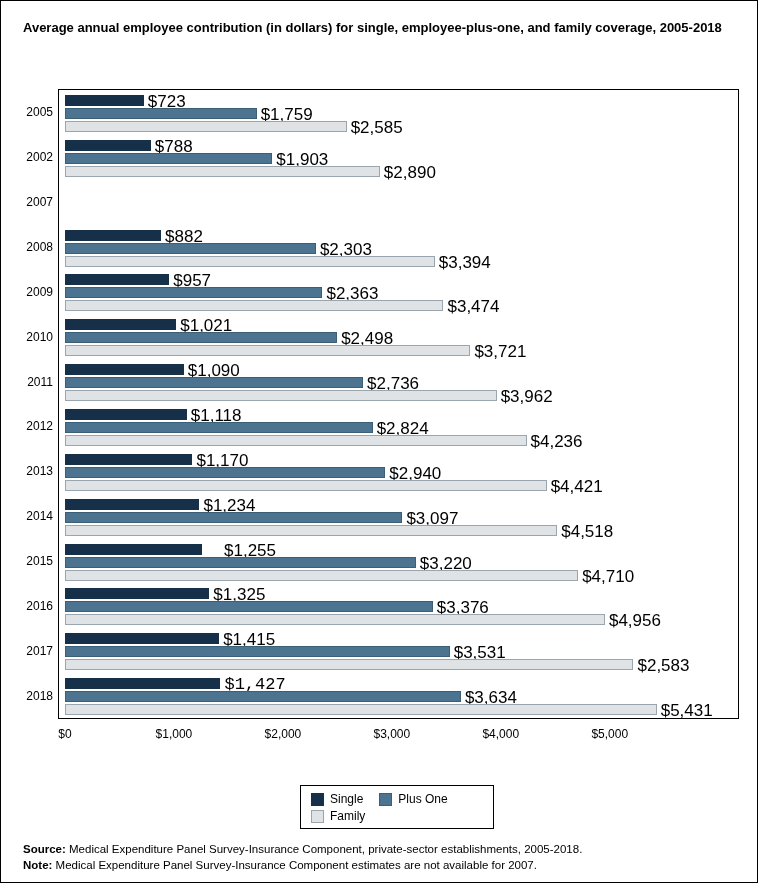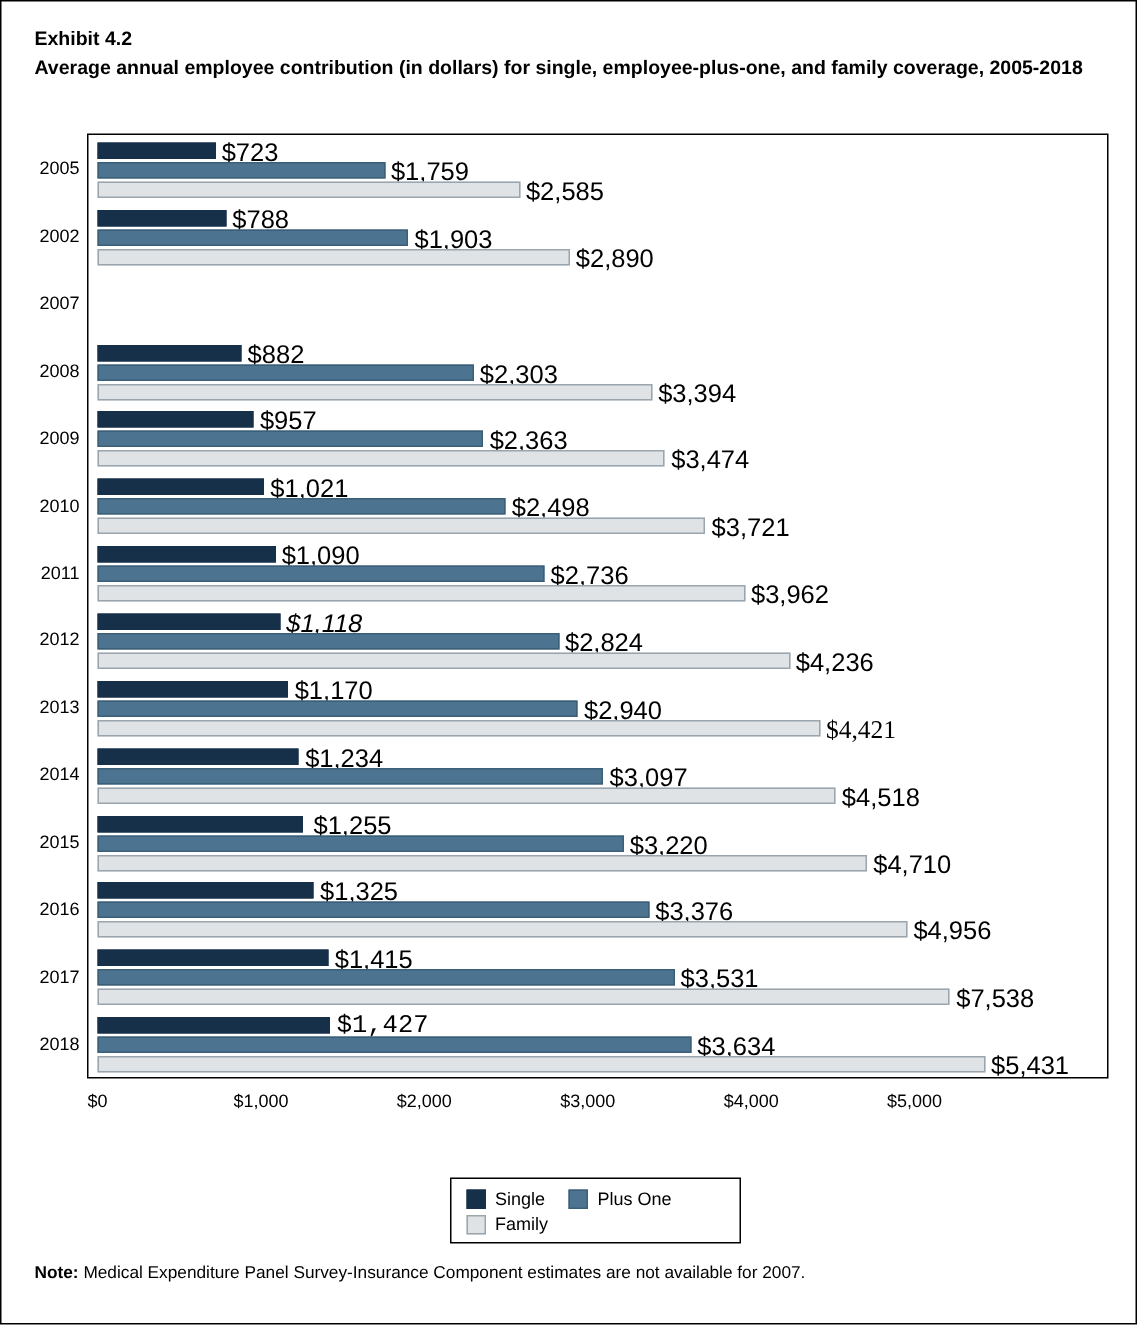--- a/index.html
+++ b/index.html
@@ -154,21 +154,20 @@
   .footnote-label {
     font-weight: bold;
   }
 </style>
 </head>
 <body>
 
 <div class="page">
 
   <div class="title-block">
-    <div class="exhibit-label">Exhibit 4.2</div>
     <div class="exhibit-title">Average annual employee contribution (in dollars) for single, employee-plus-one, and family coverage, 2005-2018</div>
   </div>
 
   <div class="plot-frame">
     <div class="plot-inner" id="plot-inner">
         <div class="year-row" style="top: 0px; height: 44.8571px;">
           <div class="year-label" style="top: 16.4286px;">2005</div>
           <div class="bar single" style="top: 5px; width: 78.7689px;"></div>
           <div class="bar-value" style="left: 88.7689px; top: 6px;">$723</div>
           <div class="bar plusone" style="top: 18px; width: 191.638px;"></div>
@@ -220,48 +219,48 @@
           <div class="bar single" style="top: 5px; width: 118.753px;"></div>
           <div class="bar-value" style="left: 128.753px; top: 6px;">$1,090</div>
           <div class="bar plusone" style="top: 18px; width: 298.08px;"></div>
           <div class="bar-value" style="left: 308.08px; top: 19px;">$2,736</div>
           <div class="bar family" style="top: 31px; width: 431.649px;"></div>
           <div class="bar-value" style="left: 441.649px; top: 32px;">$3,962</div>
         </div>
         <div class="year-row" style="top: 314px; height: 44.8571px;">
           <div class="year-label" style="top: 16.4286px;">2012</div>
           <div class="bar single" style="top: 5px; width: 121.803px;"></div>
-          <div class="bar-value" style="left: 131.803px; top: 6px; font-style: italic;">$1,118</div>
+          <div class="bar-value" style="left: 131.803px; top: 6px;">$1,118</div>
           <div class="bar plusone" style="top: 18px; width: 307.667px;"></div>
           <div class="bar-value" style="left: 317.667px; top: 19px;">$2,824</div>
           <div class="bar family" style="top: 31px; width: 461.501px;"></div>
           <div class="bar-value" style="left: 471.501px; top: 32px;">$4,236</div>
         </div>
         <div class="year-row" style="top: 358.857px; height: 44.8571px;">
           <div class="year-label" style="top: 16.4286px;">2013</div>
           <div class="bar single" style="top: 5px; width: 127.468px;"></div>
           <div class="bar-value" style="left: 137.468px; top: 6px;">$1,170</div>
           <div class="bar plusone" style="top: 18px; width: 320.305px;"></div>
           <div class="bar-value" style="left: 330.305px; top: 19px;">$2,940</div>
           <div class="bar family" style="top: 31px; width: 481.656px;"></div>
-          <div class="bar-value" style="left: 491.656px; top: 32px; font-family: Liberation Serif, serif;">$4,421</div>
+          <div class="bar-value" style="left: 491.656px; top: 32px;">$4,421</div>
         </div>
         <div class="year-row" style="top: 403.714px; height: 44.8571px;">
           <div class="year-label" style="top: 16.4286px;">2014</div>
           <div class="bar single" style="top: 5px; width: 134.441px;"></div>
           <div class="bar-value" style="left: 144.441px; top: 6px;">$1,234</div>
           <div class="bar plusone" style="top: 18px; width: 337.41px;"></div>
           <div class="bar-value" style="left: 347.41px; top: 19px;">$3,097</div>
           <div class="bar family" style="top: 31px; width: 492.224px;"></div>
           <div class="bar-value" style="left: 502.224px; top: 32px;">$4,518</div>
         </div>
         <div class="year-row" style="top: 448.571px; height: 44.8571px;">
           <div class="year-label" style="top: 16.4286px;">2015</div>
           <div class="bar single" style="top: 5px; width: 136.729px;"></div>
-          <div class="bar-value" style="left: 150px; top: 6px;">$1,255</div>
+          <div class="bar-value" style="left: 165px; top: 6px;">$1,255</div>
           <div class="bar plusone" style="top: 18px; width: 350.811px;"></div>
           <div class="bar-value" style="left: 360.811px; top: 19px;">$3,220</div>
           <div class="bar family" style="top: 31px; width: 513.142px;"></div>
           <div class="bar-value" style="left: 523.142px; top: 32px;">$4,710</div>
         </div>
         <div class="year-row" style="top: 493.429px; height: 44.8571px;">
           <div class="year-label" style="top: 16.4286px;">2016</div>
           <div class="bar single" style="top: 5px; width: 144.355px;"></div>
           <div class="bar-value" style="left: 154.355px; top: 6px;">$1,325</div>
           <div class="bar plusone" style="top: 18px; width: 367.806px;"></div>
@@ -269,21 +268,21 @@
           <div class="bar family" style="top: 31px; width: 539.943px;"></div>
           <div class="bar-value" style="left: 549.943px; top: 32px;">$4,956</div>
         </div>
         <div class="year-row" style="top: 538.286px; height: 44.8571px;">
           <div class="year-label" style="top: 16.4286px;">2017</div>
           <div class="bar single" style="top: 5px; width: 154.161px;"></div>
           <div class="bar-value" style="left: 164.161px; top: 6px;">$1,415</div>
           <div class="bar plusone" style="top: 18px; width: 384.693px;"></div>
           <div class="bar-value" style="left: 394.693px; top: 19px;">$3,531</div>
           <div class="bar family" style="top: 31px; width: 568.487px;"></div>
-          <div class="bar-value" style="left: 578.487px; top: 32px;">$7,538</div>
+          <div class="bar-value" style="left: 578.487px; top: 32px;">$2,583</div>
         </div>
         <div class="year-row" style="top: 583.143px; height: 44.8571px;">
           <div class="year-label" style="top: 16.4286px;">2018</div>
           <div class="bar single" style="top: 5px; width: 155.468px;"></div>
           <div class="bar-value" style="left: 165.468px; top: 6px; font-family: Liberation Mono, monospace;">$1,427</div>
           <div class="bar plusone" style="top: 18px; width: 395.915px;"></div>
           <div class="bar-value" style="left: 405.915px; top: 19px;">$3,634</div>
           <div class="bar family" style="top: 31px; width: 591.693px;"></div>
           <div class="bar-value" style="left: 601.693px; top: 32px;">$5,431</div>
         </div>
@@ -313,17 +312,20 @@
     <div class="legend-row">
       <div class="legend-item">
         <span class="legend-swatch family"></span>
         <span class="legend-text">Family</span>
       </div>
     </div>
   </div>
 
   <div class="footnotes">
     <div>
+      <span class="footnote-label">Source:</span><span> Medical Expenditure Panel Survey-Insurance Component, private-sector establishments, 2005-2018.</span>
+    </div>
+    <div>
       <span class="footnote-label">Note:</span><span> Medical Expenditure Panel Survey-Insurance Component estimates are not available for 2007.</span>
     </div>
   </div>
 
 </div>
 
 </body></html>

